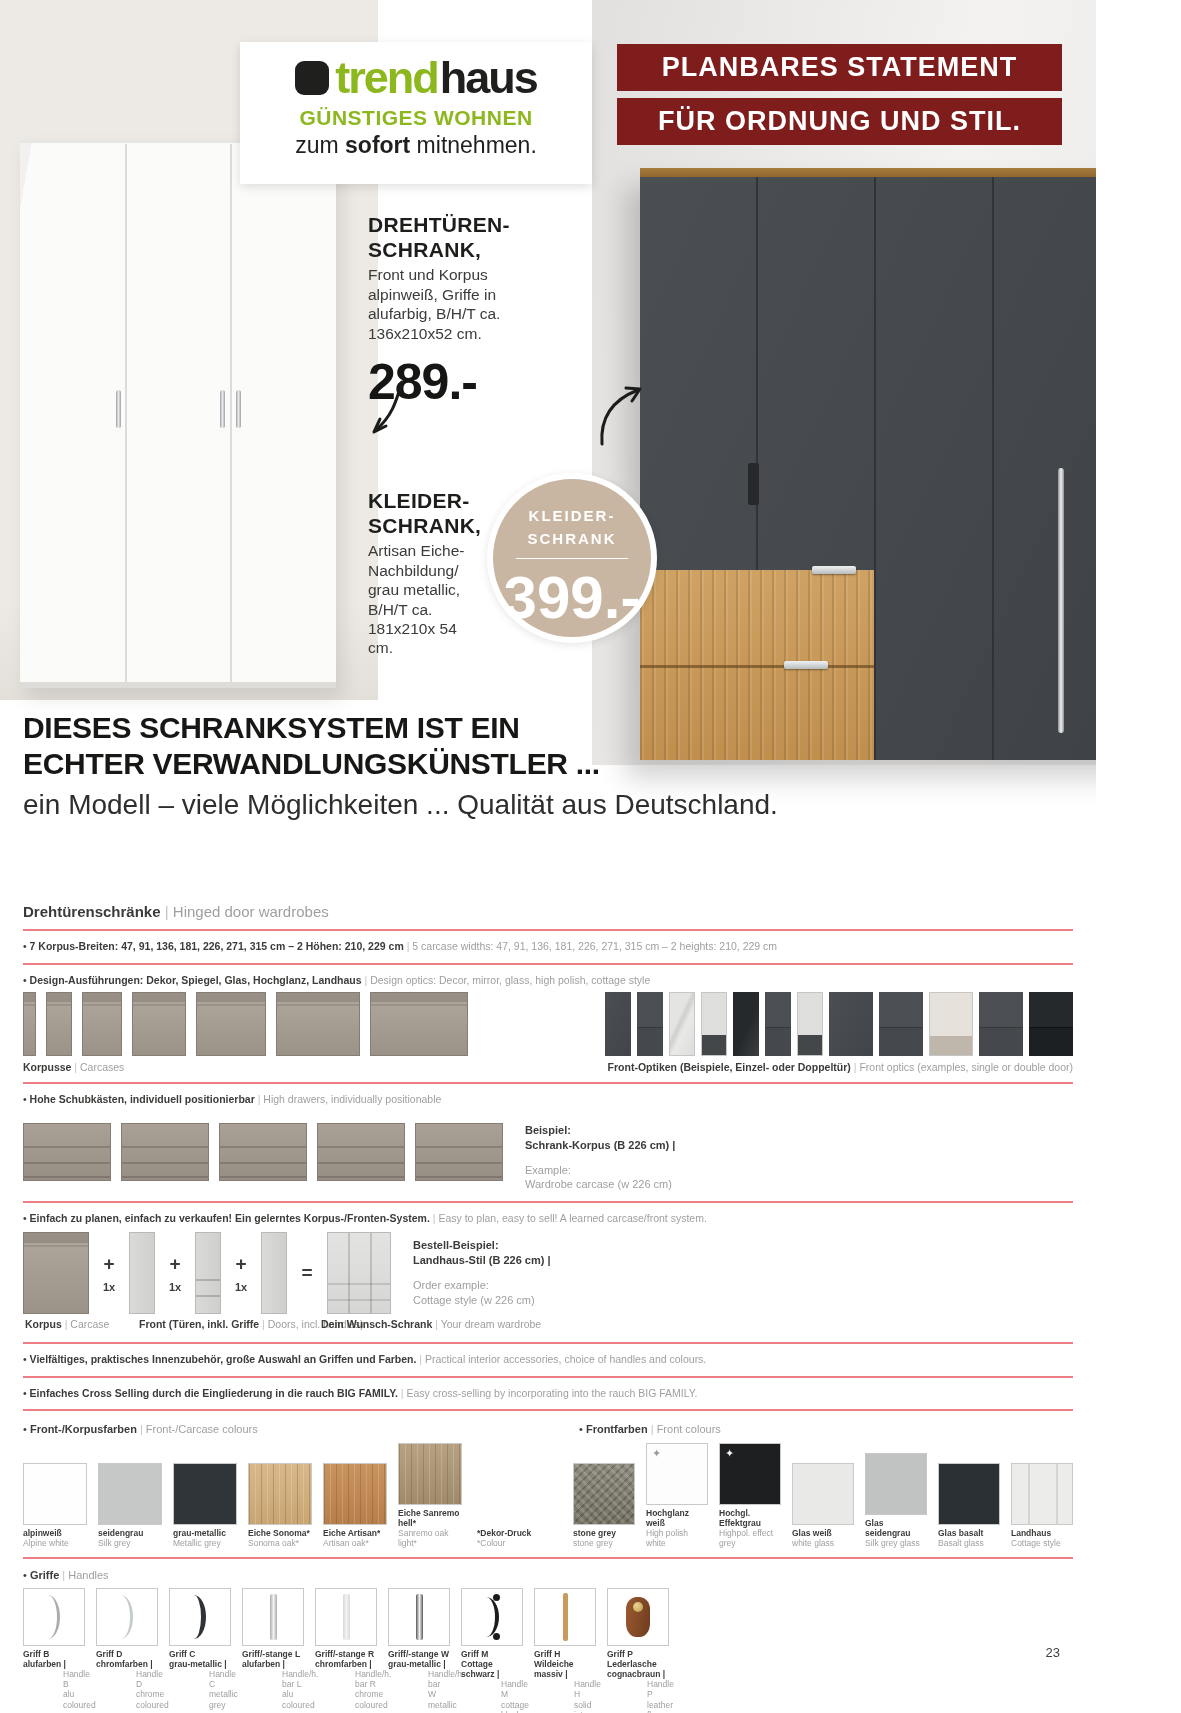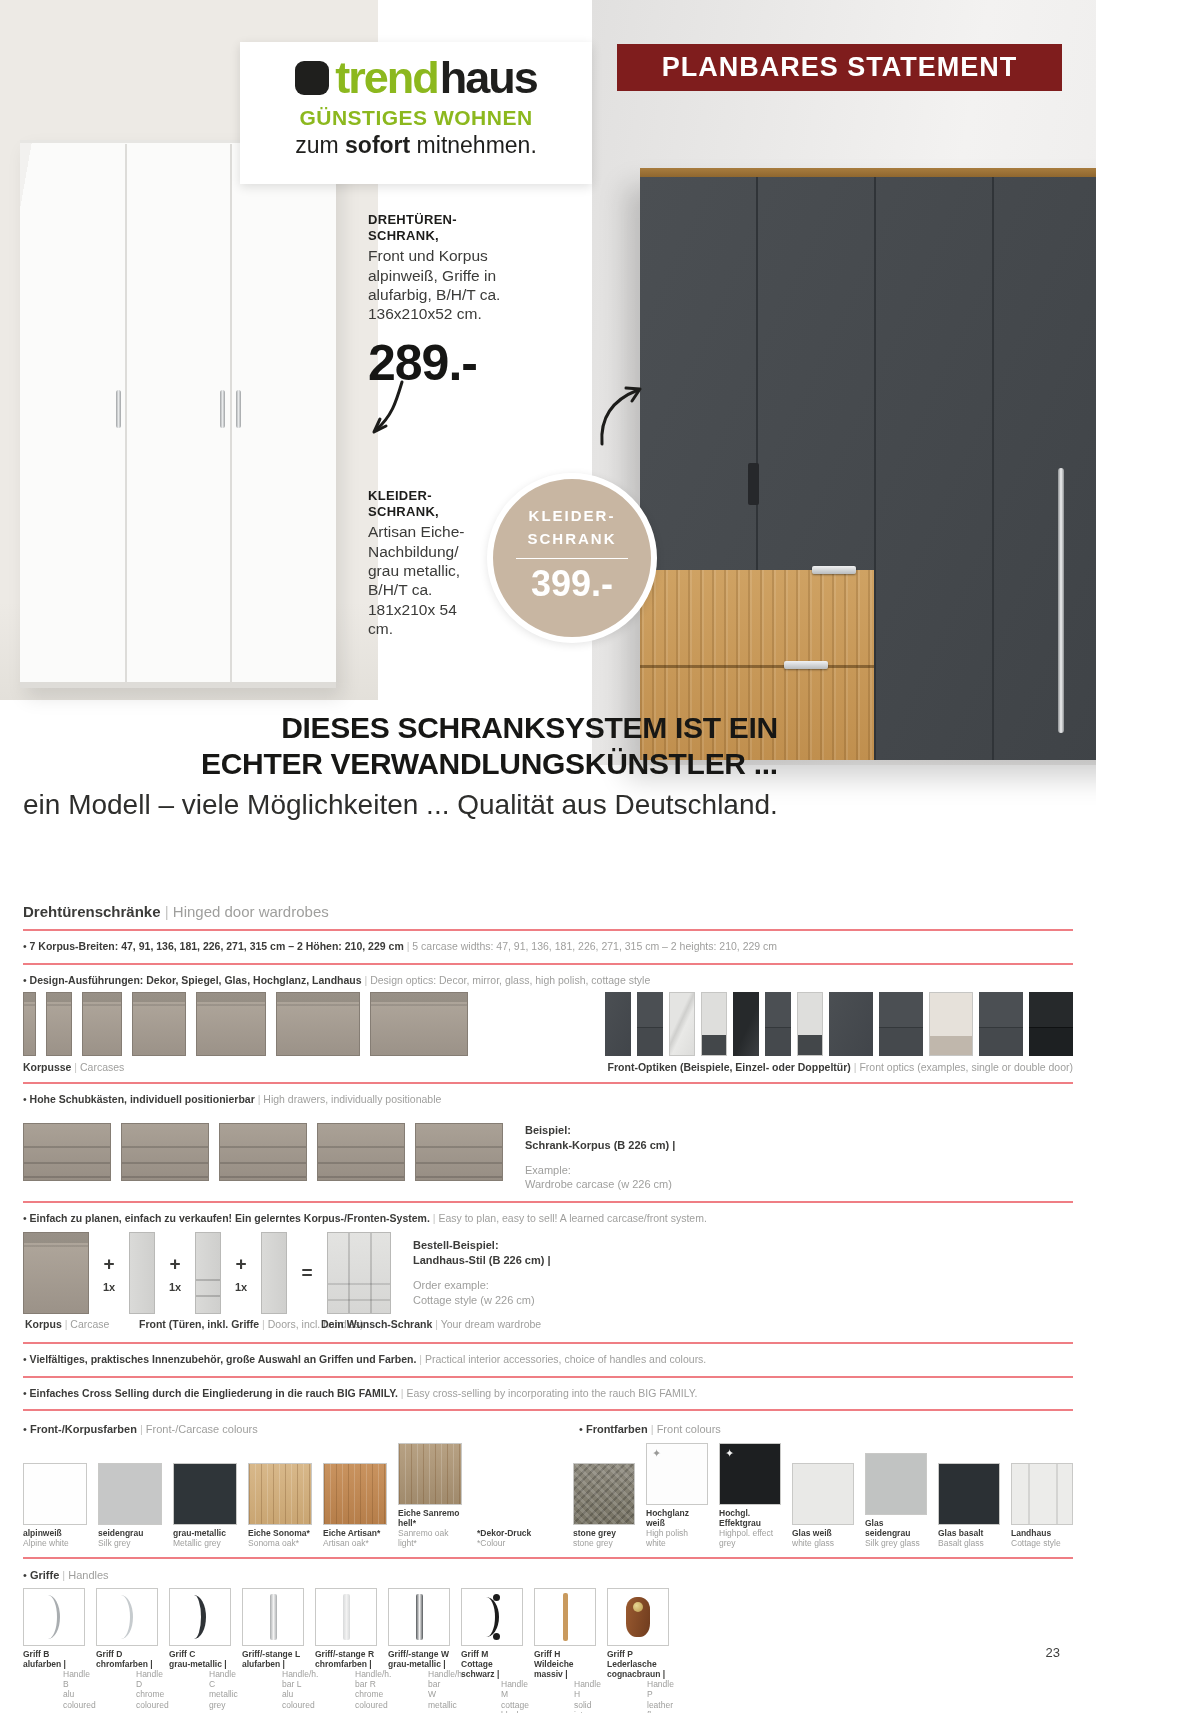--- a/index.html
+++ b/index.html
@@ -51,38 +51,38 @@
   
   .banner-bar { position:absolute; left:617px; width:445px; height:47px; background:#7f1d1d;
     color:#fff; font-size:27px; font-weight:700; letter-spacing:1px;
     display:flex; align-items:center; justify-content:center; }
   .banner1 { top:44px; } .banner2 { top:98px; }
 
   
   .prod-text { position:absolute; color:#3b3b39; }
   .prod-left { left:368px; top:212px; width:145px; }
   .prod-right { left:368px; top:488px; width:112px; }
-  .prod-title { font-size:13px; font-weight:700; color:#1d1d1b; letter-spacing:.3px; line-height:1.2; }
+  .prod-title { font-size:21px; font-weight:700; color:#1d1d1b; letter-spacing:.3px; line-height:1.2; }
   .prod-desc { font-size:15.5px; line-height:1.25; margin-top:3px; }
   .prod-price { font-size:50px; font-weight:800; color:#161614; letter-spacing:-1px; margin-top:10px; }
   .arrow { position:absolute; }
   .arrow-dl { left:362px; top:378px; }
   .arrow-ur { left:594px; top:382px; }
 
   
   .badge { position:absolute; left:487px; top:473px; width:170px; height:170px; border-radius:50%;
     background:#c8b6a2; border:6px solid #fff; box-shadow:0 2px 8px rgba(0,0,0,.10);
     color:#fff; text-align:center; padding-top:26px; }
   .badge-title { font-size:15px; font-weight:700; letter-spacing:2px; line-height:1.5; }
   .badge-line { width:112px; height:1px; background:#fff; margin:8px auto 4px; }
-  .badge-price { font-size:36px; font-weight:600; letter-spacing:0; }
+  .badge-price { font-size:60px; font-weight:600; letter-spacing:0; }
 
   
   .headline { position:absolute; left:23px; top:710px; }
-  .hl-bold { font-size:30px; font-weight:700; color:#171715; line-height:1.2; letter-spacing:-.3px;text-align:right; }
+  .hl-bold { font-size:30px; font-weight:700; color:#171715; line-height:1.2; letter-spacing:-.3px; }
   .hl-light { font-size:28px; font-weight:400; color:#2e2e2c; margin-top:7px; }
 
   
   .specs { position:absolute; left:23px; right:23px; top:903px; }
   .rule { height:2px; background:#ef7e84; margin:9px 0; }
   .sec-title { font-size:15px; margin-bottom:7px; }
   .sec-title b { color:#3b3b39; } .sec-title .en { color:#9f9f9d; } .sec-title .sep { color:#bfbfbd; }
   .pair b { color:#3b3b39; font-weight:700; }
   .pair .en { color:#9f9f9d; } .pair .sep { color:#c4c4c2; }
   .bullet, .bullet-hdr { font-size:10.5px; line-height:1.3; margin:2px 0; }
@@ -205,20 +205,23 @@
     <div class="logo-subline">
       <span>zum</span>
       <b>sofort</b>
       <span>mitnehmen.</span>
     </div>
   </div>
 
   <div class="banner-bar banner1">
       <span>PLANBARES STATEMENT</span>
     </div>
+  <div class="banner-bar banner2">
+      <span>FÜR ORDNUNG UND STIL.</span>
+    </div>
 
   <div class="prod-text prod-left">
     <div class="prod-title">
       <span>DREHTÜREN-</span><br>
       <span>SCHRANK,</span>
     </div>
     <div class="prod-desc">Front und Korpus alpinweiß, Griffe in alufarbig, B/H/T ca. 136x210x52 cm.</div>
     <div class="prod-price">289.-</div>
   </div>
 

